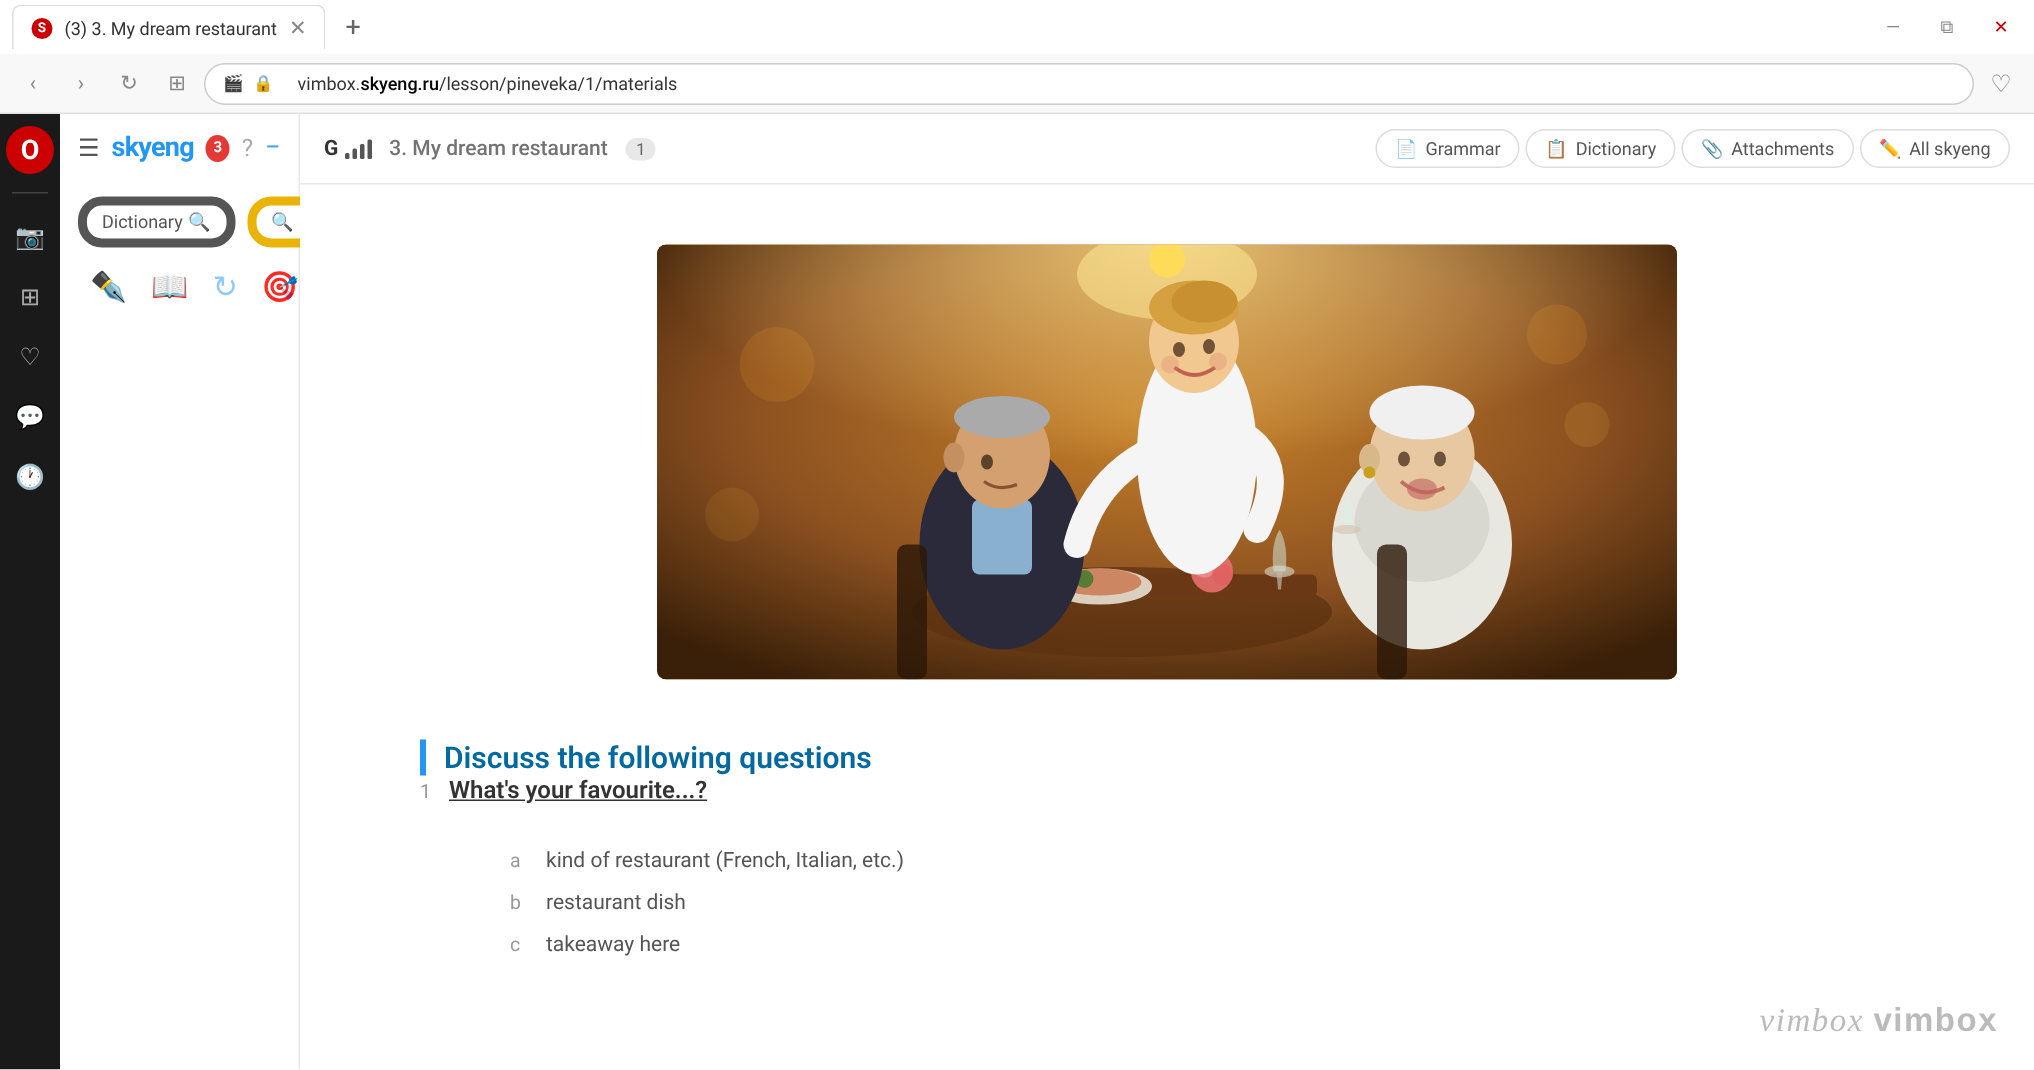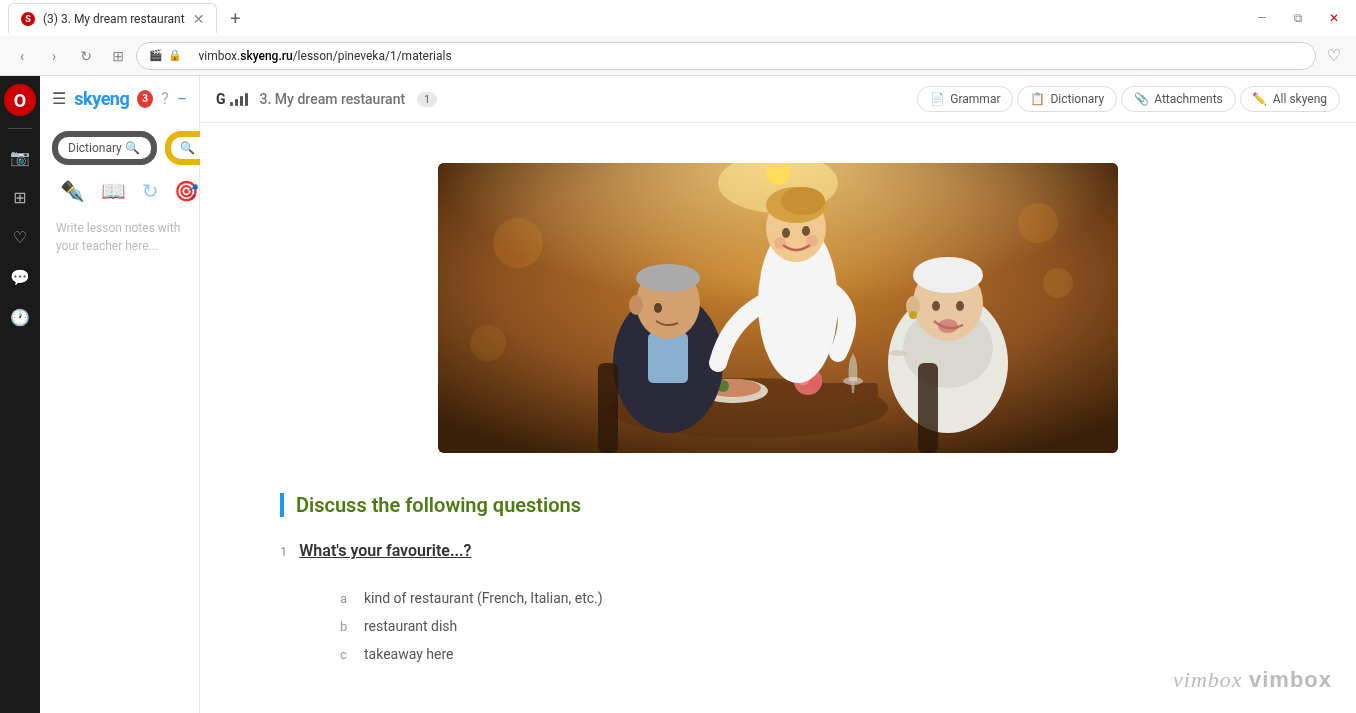--- a/index.html
+++ b/index.html
@@ -295,24 +295,23 @@
       height: 100%;
     }
 
     
     .discussion-section {
       padding: 40px 80px 20px;
     }
     .section-title {
       font-size: 20px;
       font-weight: 600;
-      color: #4d7c0f;
+      color: #0369a1;
       border-left: 4px solid #2196F3;
       padding-left: 12px;
-      margin-bottom: 24px;
     }
     .question-number {
       font-size: 13px;
       color: #999;
       margin-bottom: 8px;
     }
     .question-main {
       font-size: 16px;
       font-weight: 600;
       color: #333;
@@ -417,23 +416,20 @@
       </div>
     </div>
 
     <div class="tool-icons">
       <span class="tool-icon active">✒️</span>
       <span class="tool-icon">📖</span>
       <span class="tool-icon">↻</span>
       <span class="tool-icon">🎯</span>
     </div>
 
-    <div class="notes-area">
-      <span>Write lesson notes with your teacher here...</span>
-    </div>
   </div>
 
   <div class="main-content">
 
     <div class="content-topbar">
       <div class="signal-area">
         <span class="signal-letter">G</span>
         <div class="signal-bars">
           <div class="signal-bar" style="height:4px;"></div>
           <div class="signal-bar" style="height:7px;"></div>

